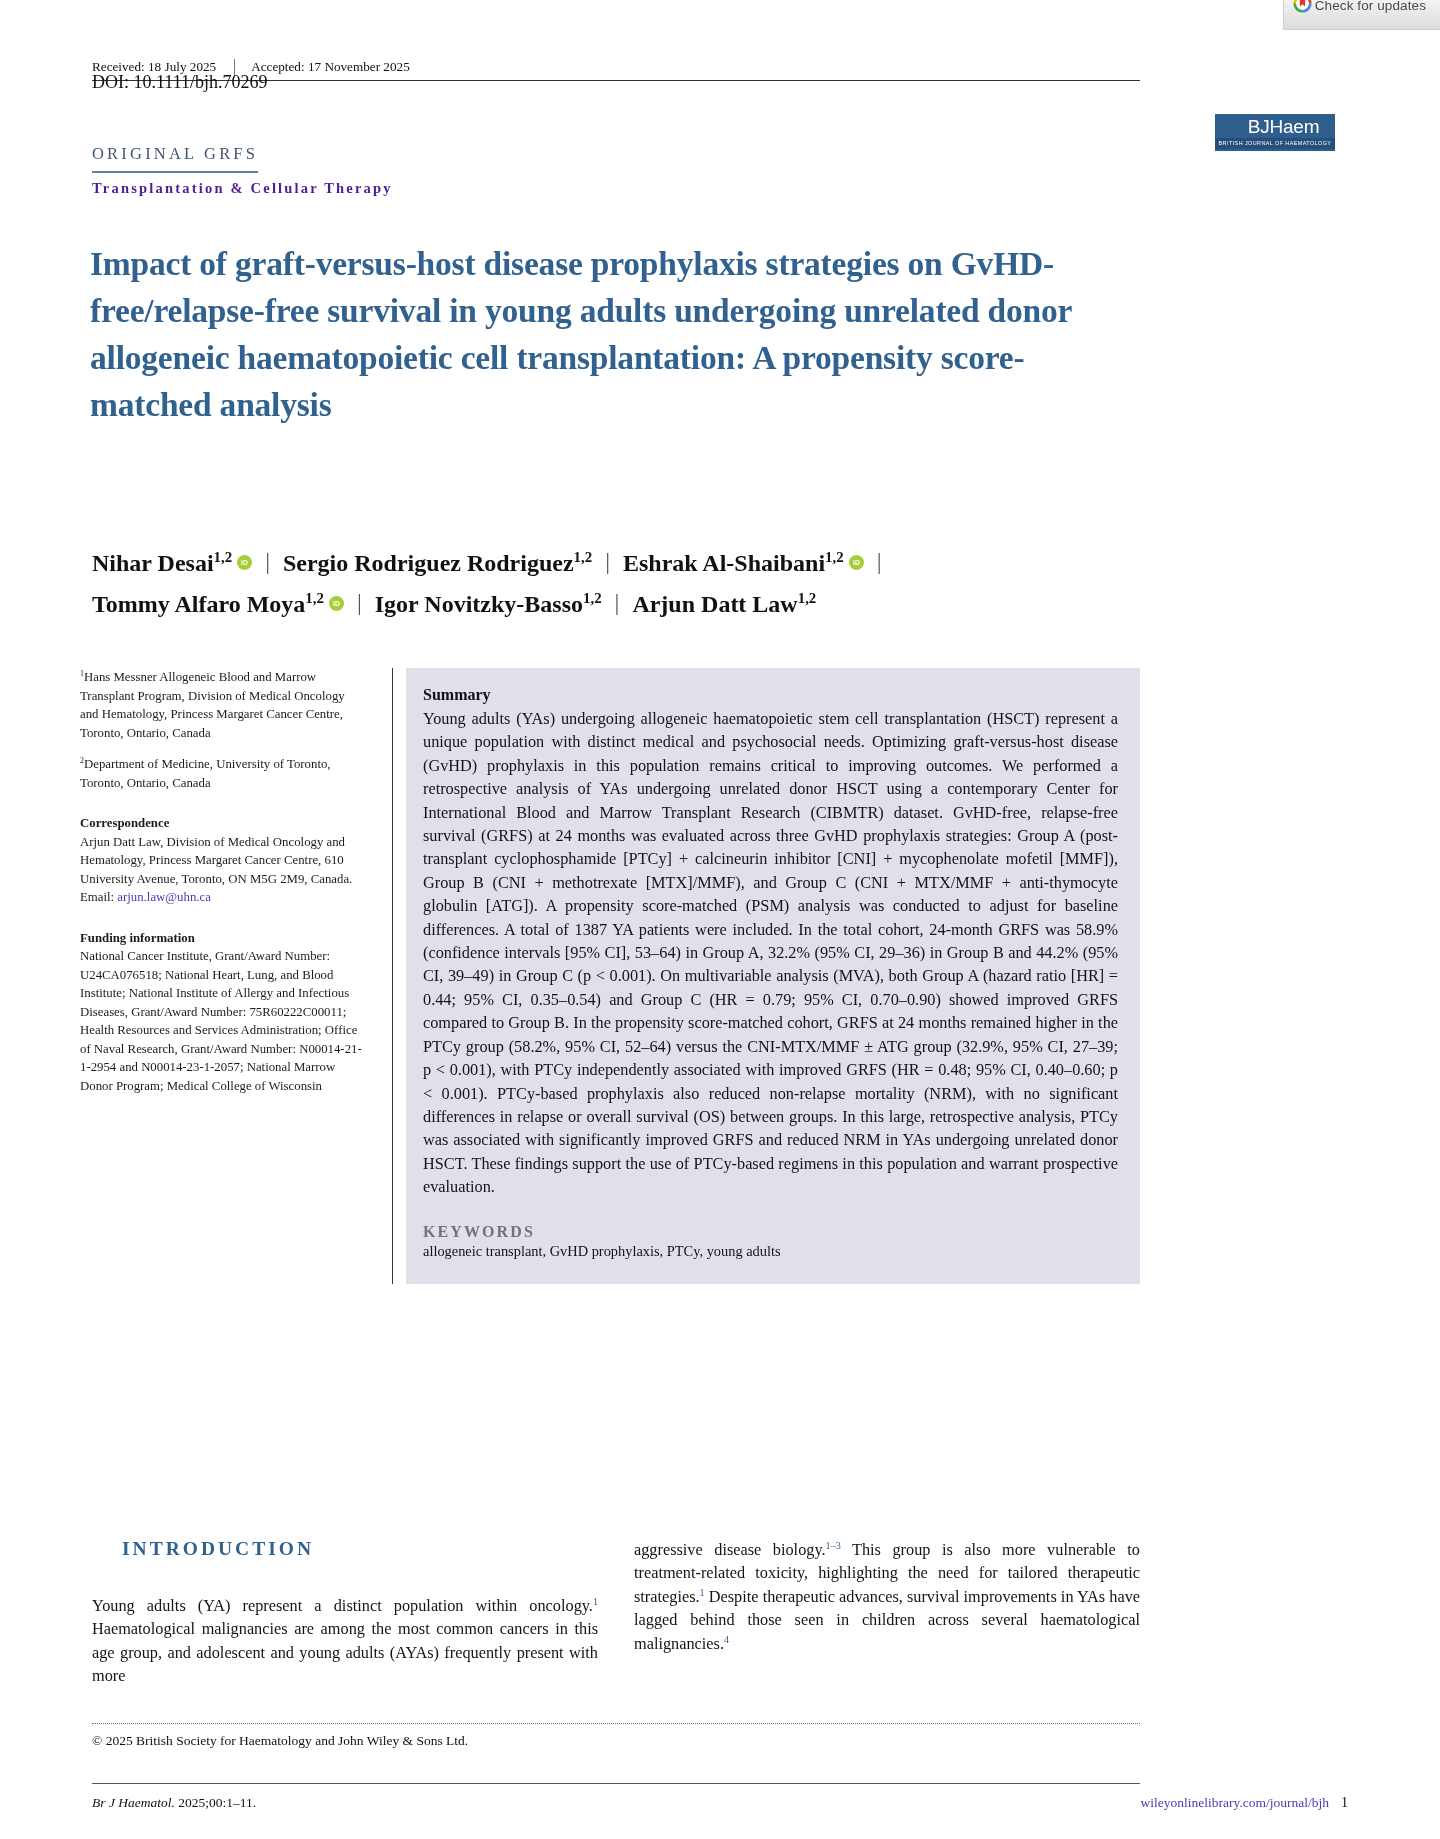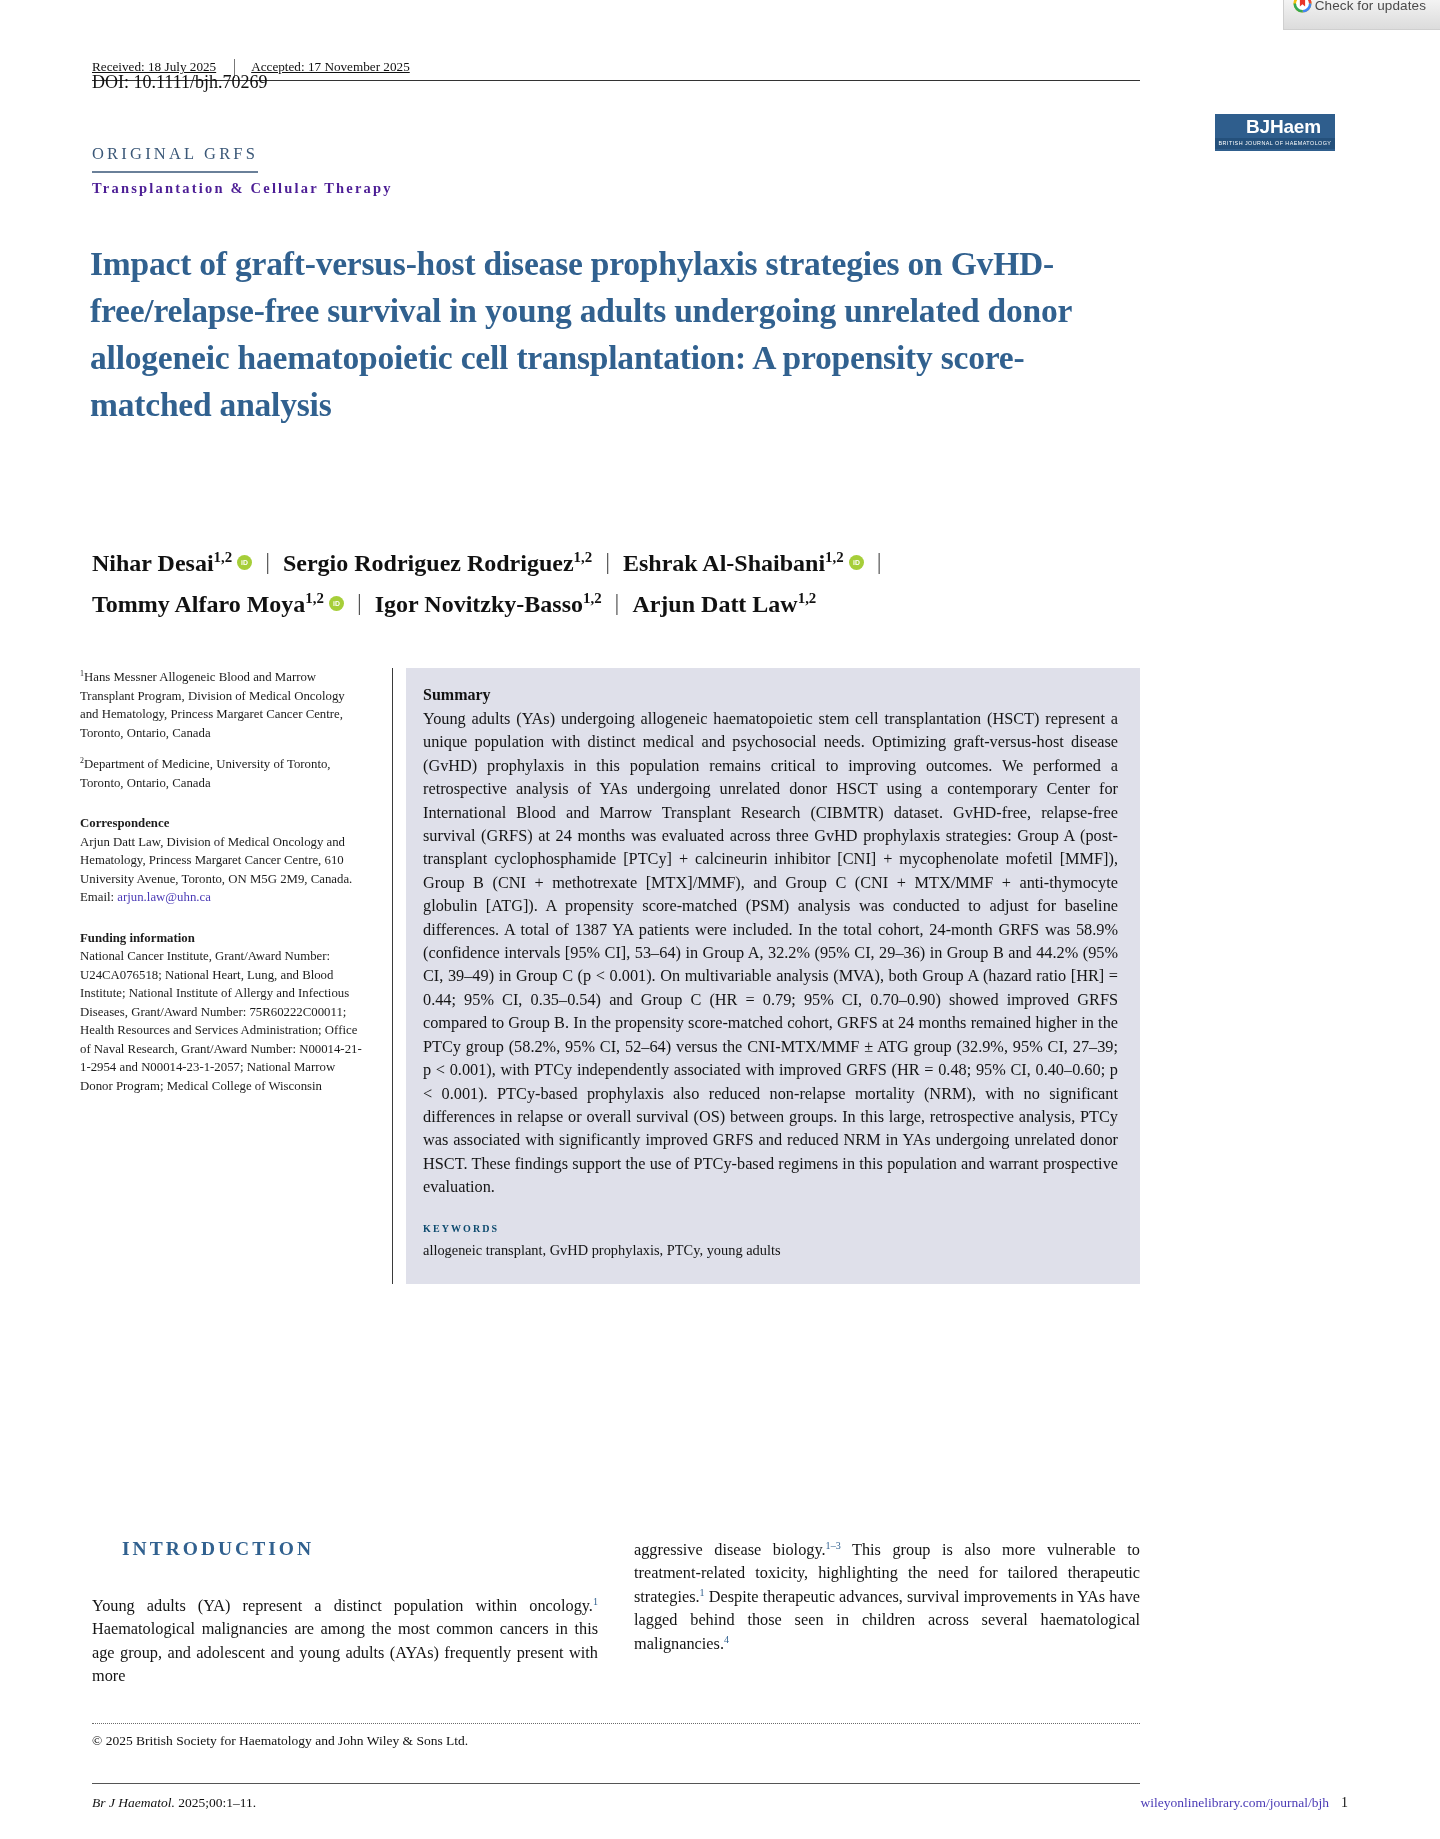--- a/index.html
+++ b/index.html
@@ -51,21 +51,20 @@
     left: 92px;
     top: 56px;
     width: 1048px;
     display: flex;
     align-items: flex-end;
     font-size: 13.2px;
     color: #111;
     padding-bottom: 5px;
     border-bottom: 1.6px solid #333;
     box-sizing: border-box;
-    text-decoration: underline;
   }
   .recv-item { white-space: nowrap; }
   .recv-sep {
     display: inline-block;
     width: 1px;
     height: 19px;
     background: #777;
     margin: 0 16px 0 18px;
     position: relative;
     top: 3px;
@@ -88,21 +87,21 @@
     height: 37px;
     background: #2f5e8d;
     box-sizing: border-box;
     padding: 2px 0 0 0;
     text-align: center;
     overflow: hidden;
   }
   .jl-main {
     font-family: "Liberation Sans", "DejaVu Sans", sans-serif;
     font-size: 19px;
-    font-weight: 700;
+    font-weight: 400;
     color: #ffffff;
     line-height: 21px;
     letter-spacing: -.2px;
     display: block;
     padding-left: 17px;
   }
   .jl-sub {
     font-family: "Liberation Sans", "DejaVu Sans", sans-serif;
     font-size: 5.4px;
     color: #ffffff;
@@ -230,25 +229,25 @@
   }
   .summary-text {
     font-size: 16.3px;
     line-height: 23.4px;
     text-align: justify;
     color: #141414;
     margin: 0;
     hyphens: auto;
   }
   .kw-head {
-    font-size: 10px;
+    font-size: 16px;
     font-weight: bold;
     letter-spacing: 2.1px;
-    color: #0c4a6e;
-    margin: 24px 0 8px 0;
+    color: #737373;
+    margin: 24px 0 2px 0;
   }
   .kw-text {
     font-size: 14.4px;
     color: #141414;
     margin: 0;
   }
 
   
   .sec-head {
     position: absolute;

